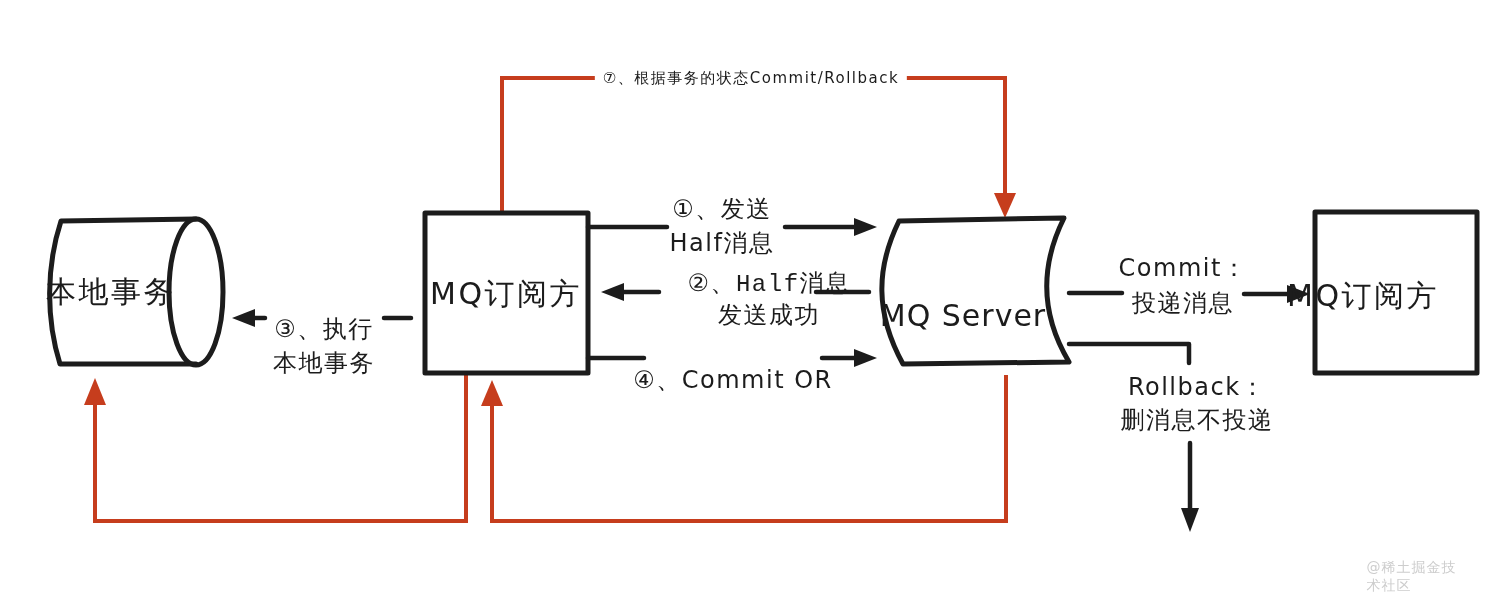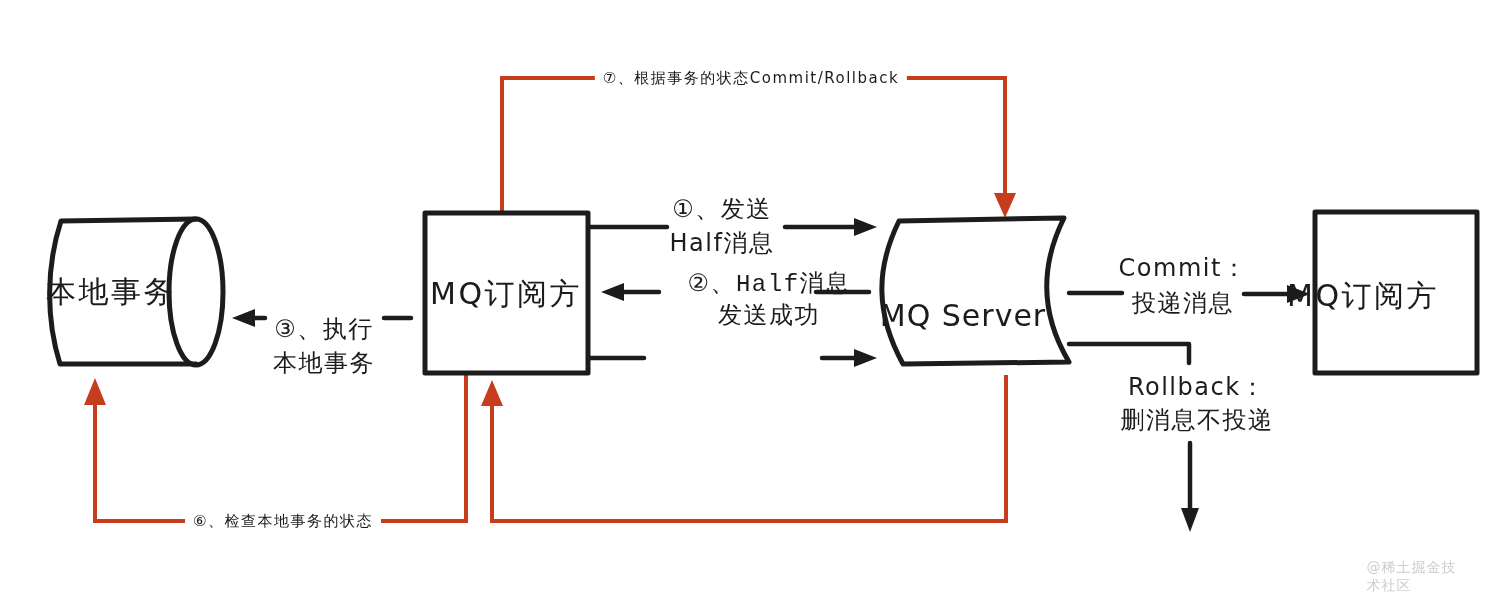--- a/index.html
+++ b/index.html
@@ -126,27 +126,27 @@
   </div>
   <div class="lbl" style="left:769px;top:301px;line-height:32px;font-family:Liberation Mono, monospace;">
     <div>②、Half消息</div>
     <div>发送成功</div>
   </div>
   <div class="lbl" style="left:324px;top:320px;margin-top:26px;">
     <div>③、执行</div>
     <div>本地事务</div>
   </div>
   <div class="lbl lbl-sm" style="left:733px;top:380px;">
+    <div>④、Commit OR</div>
   </div>
   <div class="lbl lbl-sm" style="left:1183px;top:286px;line-height:35px;">
     <div>Commit：</div>
     <div>投递消息</div>
   </div>
   <div class="lbl lbl-sm" style="left:1197px;top:404px;line-height:33px;">
     <div>Rollback：</div>
     <div>删消息不投递</div>
   </div>
 
   <div class="lbl lbl-online" style="left:751px;top:78px;">⑦、根据事务的状态Commit/Rollback</div>
-  <div class="lbl lbl-online" style="left:283px;top:521px;">⑥、检查本地事务的状态</div>
 
   <div id="watermark" style="left:1415px;top:577px;">@稀土掘金技术社区</div>
 </div>
 
 </body></html>

